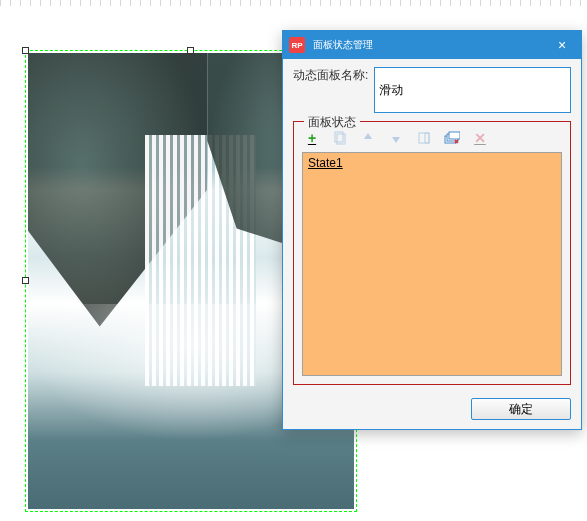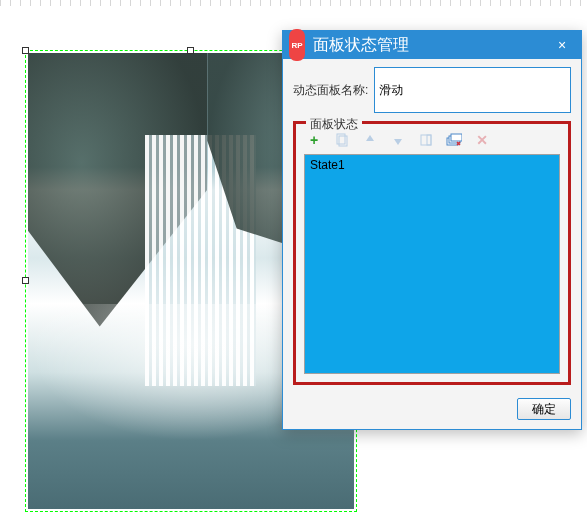--- a/index.html
+++ b/index.html
@@ -102,66 +102,66 @@
 .titlebar {
   height: 28px;
   background: #2c8cd4;
   color: #fff;
   display: flex;
   align-items: center;
   padding: 0 6px;
   gap: 8px;
 }
 .app-icon {
-  width: 16px; height: 32px;
+  width: 16px; height: 16px;
   background: #ef4444;
   color:#fff;
   font-size:8px; font-weight:bold;
   display:flex; align-items:center; justify-content:center;
-  border-radius:7px;
+  border-radius:2px;
 }
 .title-text {
   flex: 1;
-  font-size: 16px;
+  font-size: 10px;
 }
 .close-btn {
   width: 26px;
   text-align: center;
   cursor: pointer;
   font-size: 14px;
   line-height: 28px;
 }
 .body {
   padding: 8px 10px 4px 10px;
   flex:1;
   display:flex;
   flex-direction:column;
 }
 .row {
   display:flex;
-  align-items:center;
   gap:6px;
   margin-bottom:8px;
 }
 .row label { font-size:12px; color:#333; white-space:nowrap;}
 .name-input {
   flex:1;
   border:1px solid #2c8cd4;
   height:20px;
   padding:12px 4px;
   font-size:12px;
 }
 .fieldset {
-  border:3px solid #b91c1c;
+  border:1px solid #b91c1c;
   flex:1;
   position:relative;
   padding:8px;
   display:flex;
   flex-direction:column;
   min-height:0;
+  text-decoration:underline;
 }
 .fieldset-legend {
   position:absolute;
   top:-8px;
   left:10px;
   background:#f4f4f4;
   padding:0 4px;
   font-size:12px;
   color:#333;
 }
@@ -175,38 +175,38 @@
   width:16px; height:16px;
   display:flex; align-items:center; justify-content:center;
   cursor:pointer;
   font-size:14px;
   font-weight:bold;
 }
 .tb-disabled { opacity:0.35; cursor:default; }
 .states-list {
   flex:1;
   border:1px solid #a0a0a0;
-  background:#0ea5e9;
+  background:#fdba74;
   padding:2px;
   overflow:hidden;
 }
 .state-item {
   font-size:12px;
   padding:1px 3px;
 }
 .button-row {
   height:40px;
   display:flex;
   justify-content:flex-end;
   align-items:center;
   gap:8px;
   padding:0 10px;
 }
 .dlg-btn {
-  width:54px;
+  width:100px;
   height:22px;
   border:1px solid #8a8a8a;
   background: linear-gradient(#fdfdfd,#e6e6e6);
   font-size:12px;
   border-radius:2px;
   cursor:pointer;
 }
 .dlg-btn.primary { border-color:#2c8cd4; }
 </style>
 </head>

